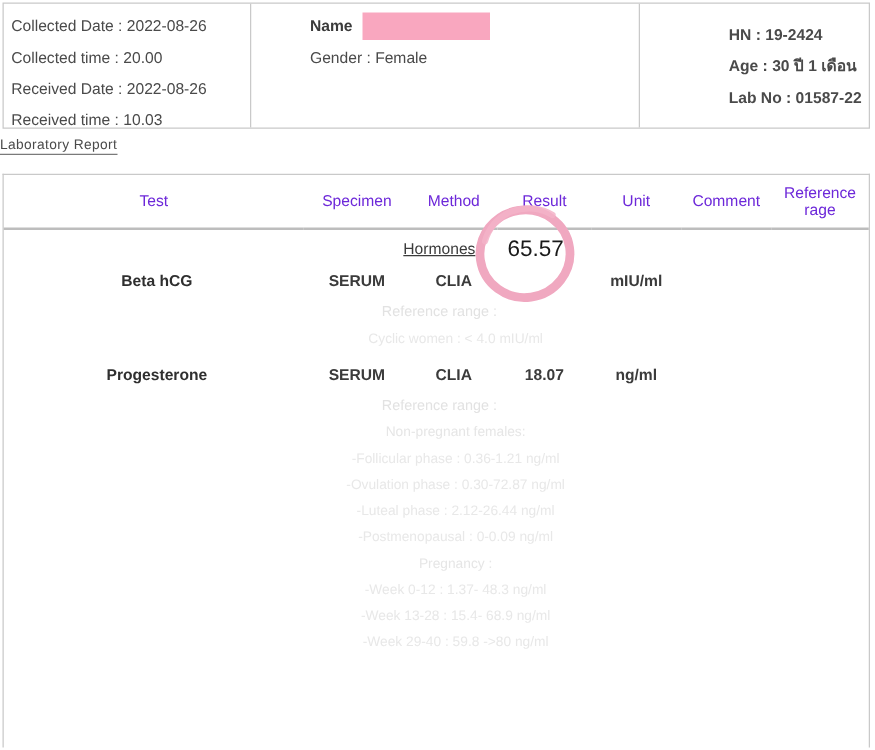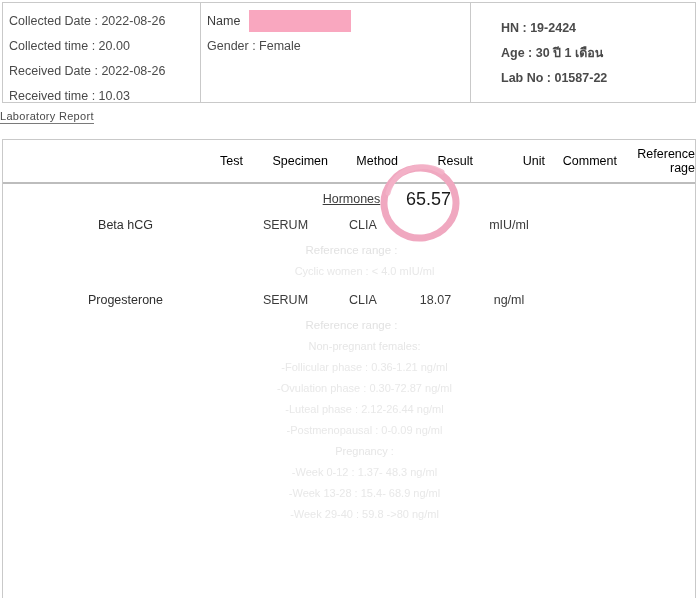--- a/index.html
+++ b/index.html
@@ -19,40 +19,41 @@
   
   .header-box {
     position: absolute;
     left: 2px;
     top: 2px;
     width: 694px;
     height: 101px;
     border: 1px solid #c9c9c9;
     box-sizing: border-box;
     display: flex;
+    gap: 41px;
   }
   .header-col {
     box-sizing: border-box;
     padding: 6px 0 0 6px;
     position: relative;
   }
   .col-collected { width: 198px; border-right: 1px solid #c9c9c9; }
   .col-patient   { width: 270px; border-right: 1px solid #c9c9c9; }
   .col-ids       { flex: 1; padding-left: 30px; font-weight: bold; }
 
   .hline {
     font-size: 12.5px;
     line-height: 25px;
     color: #4a4a4a;
     white-space: nowrap;
   }
   .hline-ids { font-size: 12.5px; line-height: 25px; color: #4a4a4a; }
   .ids-pad { height: 7px; }
 
-  .name-row { position: relative; height: 25px; }
+  .name-row { position: relative; height: 25px; font-weight: bold; }
   .name-label {
     font-size: 12.5px;
     line-height: 25px;
     position: absolute;
     left: 0; top: 0;
   }
   .redaction {
     position: absolute;
     left: 42px;
     top: 1px;
@@ -89,24 +90,24 @@
     border-top: 1px solid #c9c9c9;
   }
   .results-table {
     width: 100%;
     border-collapse: collapse;
     table-layout: fixed;
   }
   .results-table th {
     font-size: 12.5px;
     font-weight: normal;
-    color: #000000;
+    color: #6d28d9;
     padding: 7px 0 7px 0;
     border-bottom: 2px solid #bdbdbd;
-    text-align: right;
+    text-align: center;
   }
   .results-table td {
     font-size: 12.5px;
     color: #3b3b3b;
     text-align: center;
     vertical-align: top;
   }
   .c-test      { width: 240px; }
   .c-specimen  { width: 85px; }
   .c-method    { width: 70px; }
@@ -116,21 +117,21 @@
   .c-reference { width: 78px; }
 
   .td-test { text-align: left; padding-left: 6px; }
 
   .section-label {
     text-decoration: underline;
     color: #3b3b3b;
     font-size: 12.5px;
   }
   .row-section td { padding-top: 8px; padding-bottom: 2px; }
-  .row-analyte td { padding-top: 10px; padding-bottom: 0; }
+  .row-analyte td { padding-top: 10px; padding-bottom: 0; font-weight: bold; }
 
   .analyte-name { font-size: 12.5px; color: #2f2f2f; }
 
   
   .ref-block {
     padding-left: 6px;
     padding-top: 8px;
     text-align: left;
   }
   .ref-title {

